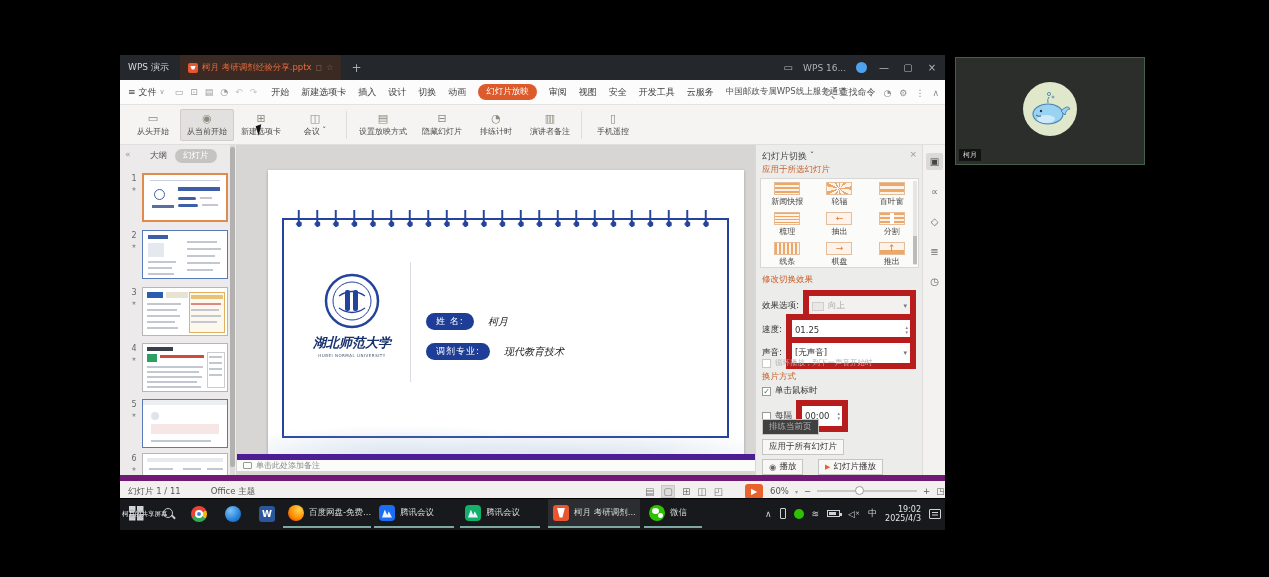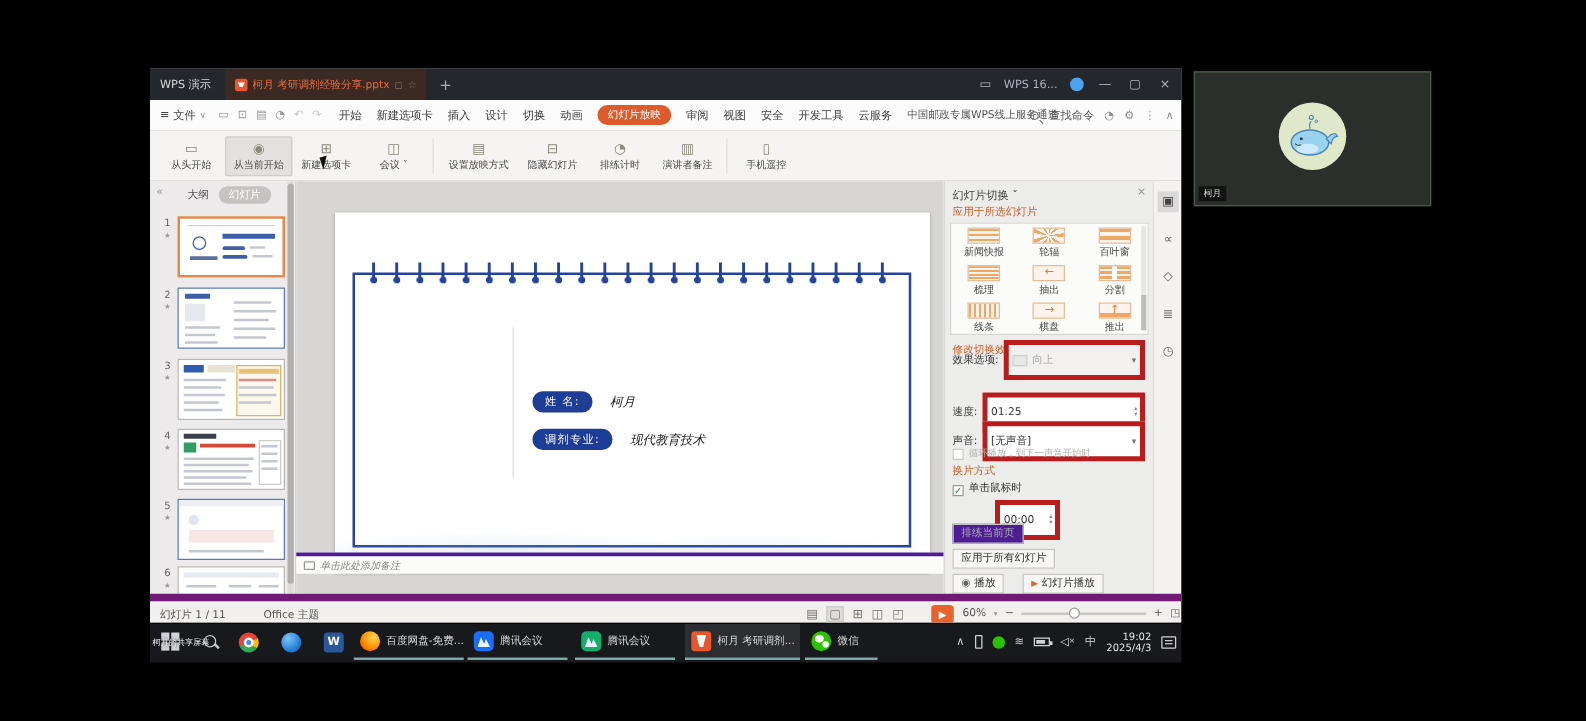--- a/index.html
+++ b/index.html
@@ -51,21 +51,21 @@
   .thumb-star{position:absolute;left:-1px;top:12px;font-size:6px;color:#999;width:10px;text-align:center;}
   .thumb{position:absolute;left:12px;top:0;width:86px;height:49px;background:#fff;border:1px solid #b8b6b5;overflow:hidden;}
   .thumb.sel{border:2px solid #e08a4e;}
   .sp-scroll{position:absolute;right:1px;top:0;width:5px;height:330px;background:#dddbda;}
   .sp-scroll .th{position:absolute;left:0;width:5px;top:2px;height:320px;background:#b3b1b0;border-radius:2px;}
   .ln{position:absolute;background:#c3c7cf;height:2px;}
   .lnb{position:absolute;background:#3d5fa8;}
 
   
   .mainarea{position:absolute;left:117px;top:90px;width:518px;height:330px;background:#d8d6d4;}
-  .notesbar{position:absolute;left:0;bottom:16px;width:100%;height:17px;background:#fbfbfa;border-top:3px solid #4c1d95;display:flex;align-items:center;gap:4px;font-size:8px;color:#8a8a8a;padding-left:6px;font-style:italic;}
+  .notesbar{position:absolute;left:0;bottom:4px;width:100%;height:17px;background:#fbfbfa;border-top:6px solid #4c1d95;display:flex;align-items:center;gap:4px;font-size:8px;color:#8a8a8a;padding-left:6px;}
   .notesico{width:9px;height:7px;border:1px solid #999;border-radius:1px;}
   .slidewrap{position:absolute;left:31px;top:25px;width:476px;height:287px;background:#fff;box-shadow:0 1px 3px rgba(0,0,0,.25);}
   .frame{position:absolute;left:14px;top:48px;width:447px;height:220px;border:2px solid #24439a;}
   .pins{position:absolute;left:6px;right:6px;top:-10px;height:19px;
     background-image:
       radial-gradient(circle 3px at 9px 14px, #24439a 2.6px, transparent 3px),
       linear-gradient(90deg, transparent 0 8px, #24439a 8px 10px, transparent 10px);
     background-size:18.5px 19px,18.5px 12px;
     background-repeat:repeat-x,repeat-x;
     background-position:0 0,0 0;}
@@ -96,29 +96,29 @@
   .fx.lines{background:repeating-linear-gradient(90deg,#eda766 0 2px,#fdf3ea 2px 4px);}
   .fx.spoke{background:repeating-conic-gradient(#eda766 0 16deg,#fdf3ea 16deg 40deg);}
   .fx.split{background:
       linear-gradient(90deg, transparent 0 10px, #fff 10px 14px, transparent 14px),
       repeating-linear-gradient(180deg,#eda766 0 2px,#fdf3ea 2px 4px);}
   .fx.push{background:linear-gradient(0deg,#eda766 0 4px,#fdf3ea 4px);}
   .gal-scroll{position:absolute;right:1px;top:2px;width:4px;height:84px;background:#e6e5e4;}
   .gal-scroll .th{position:absolute;left:0;width:4px;top:55px;height:28px;background:#bdbbba;}
   .tp-row{position:absolute;left:6px;right:6px;display:flex;align-items:center;gap:4px;}
   .tp-label{white-space:nowrap;color:#333;}
-  .tp-field{flex:1;height:32px;background:#fff;border:4px solid #b91c1c;display:flex;align-items:center;padding:0 3px;gap:4px;position:relative;font-size:8.5px;color:#333;}
+  .tp-field{flex:1;height:32px;background:#fff;border:6px solid #b91c1c;display:flex;align-items:center;padding:0 3px;gap:4px;position:relative;font-size:8.5px;color:#333;}
   .tp-field .carets{position:absolute;right:2px;top:0;height:100%;display:flex;flex-direction:column;justify-content:center;font-size:5px;color:#888;line-height:5px;}
   .tp-field .dd{position:absolute;right:3px;font-size:7px;color:#777;}
   .tp-field.disabled{background:#f2f1f0;color:#a9a8a7;}
-  .ck{display:flex;align-items:flex-end;gap:4px;position:absolute;left:6px;color:#333;}
+  .ck{display:flex;align-items:center;gap:4px;position:absolute;left:6px;color:#333;}
   .ckbox{width:9px;height:9px;border:1px solid #9a9998;background:#fff;font-size:8px;line-height:8px;color:#3f7d55;text-align:center;}
   .ck.gray,.ck.gray .ckbox{color:#b2b1b0;border-color:#c8c7c6;}
   .pbtn{position:absolute;height:16px;border:1px solid #c6c5c4;background:#f8f7f6;color:#333;font-size:8.5px;display:flex;align-items:center;gap:3px;padding:0 6px;}
-  .pbtn.disabled{color:#b0afae;background:#4c1d95;}
+  .pbtn.disabled{color:#b0afae;background:#404040;}
   .fx-dd-ico{width:12px;height:9px;background:#e9e8e7;border:1px solid #cfcecd;}
 
   
   .strip{position:absolute;right:0;top:90px;width:23px;height:330px;background:#f3f2f1;border-left:1px solid #dddcdb;}
   .strip .sic{position:absolute;left:3px;width:17px;height:17px;display:flex;align-items:center;justify-content:center;color:#6f6e6d;font-size:10px;border-radius:2px;}
   .strip .sic.sel{background:#dcdad8;color:#444;}
 
   
   .statusbar{position:absolute;left:0;bottom:0;width:100%;height:23px;background:#f1f0ef;border-top:6px solid #701a75;font-size:8.5px;color:#555;}
   .sb-left{position:absolute;left:8px;top:5px;display:flex;gap:30px;}
@@ -382,20 +382,32 @@
       </div>
       <div class="sp-scroll">
           <div class="th"></div>
         </div>
     </div>
 
     <div class="mainarea">
       <div class="slidewrap">
         <div class="frame">
           <div class="pins"></div>
+          <div class="logo">
+            <svg width="58" height="58" viewBox="0 0 58 58">
+              <circle cx="29" cy="29" r="26" fill="#fff" stroke="#24439a" stroke-width="2.5"></circle>
+              <circle cx="29" cy="29" r="19" fill="none" stroke="#24439a" stroke-width="1"></circle>
+              <rect x="22" y="18" width="5" height="21" rx="2" fill="#24439a"></rect>
+              <rect x="30" y="18" width="5" height="21" rx="2" fill="#24439a"></rect>
+              <path d="M16 24 q13 -9 26 0" fill="none" stroke="#24439a" stroke-width="1.4"></path>
+              <path d="M16 36 q13 9 26 0" fill="none" stroke="#24439a" stroke-width="1.4"></path>
+            </svg>
+            <div class="logo-cn">湖北师范大学</div>
+            <div class="logo-en">HUBEI NORMAL UNIVERSITY</div>
+          </div>
           <div class="divider"></div>
           <div class="fieldrow" style="top:93px;">
             <span class="fpill">姓 名:</span>
             <span class="fval">柯月</span>
           </div>
           <div class="fieldrow" style="top:123px;">
             <span class="fpill">调剂专业:</span>
             <span class="fval">现代教育技术</span>
           </div>
         </div>
@@ -422,21 +434,21 @@
         <div class="gcell"><div class="fx lines"></div><span>线条</span></div>
         <div class="gcell"><div class="fx">→</div><span>棋盘</span></div>
         <div class="gcell"><div class="fx push">↑</div><span>推出</span></div>
         <div class="gal-scroll">
             <div class="th"></div>
           </div>
       </div>
 
       <span class="tp-orange" style="top:129px;">修改切换效果</span>
 
-      <div class="tp-row" style="top:127px;text-align:right;">
+      <div class="tp-row" style="top:145px;text-align:right;">
         <span class="tp-label">效果选项:</span>
         <div class="tp-field disabled">
           <span class="fx-dd-ico"></span>
           <span>向上</span>
           <span class="dd">▾</span>
         </div>
       </div>
 
       <div class="tp-row" style="top:169px;">
         <span class="tp-label">速度:</span>

